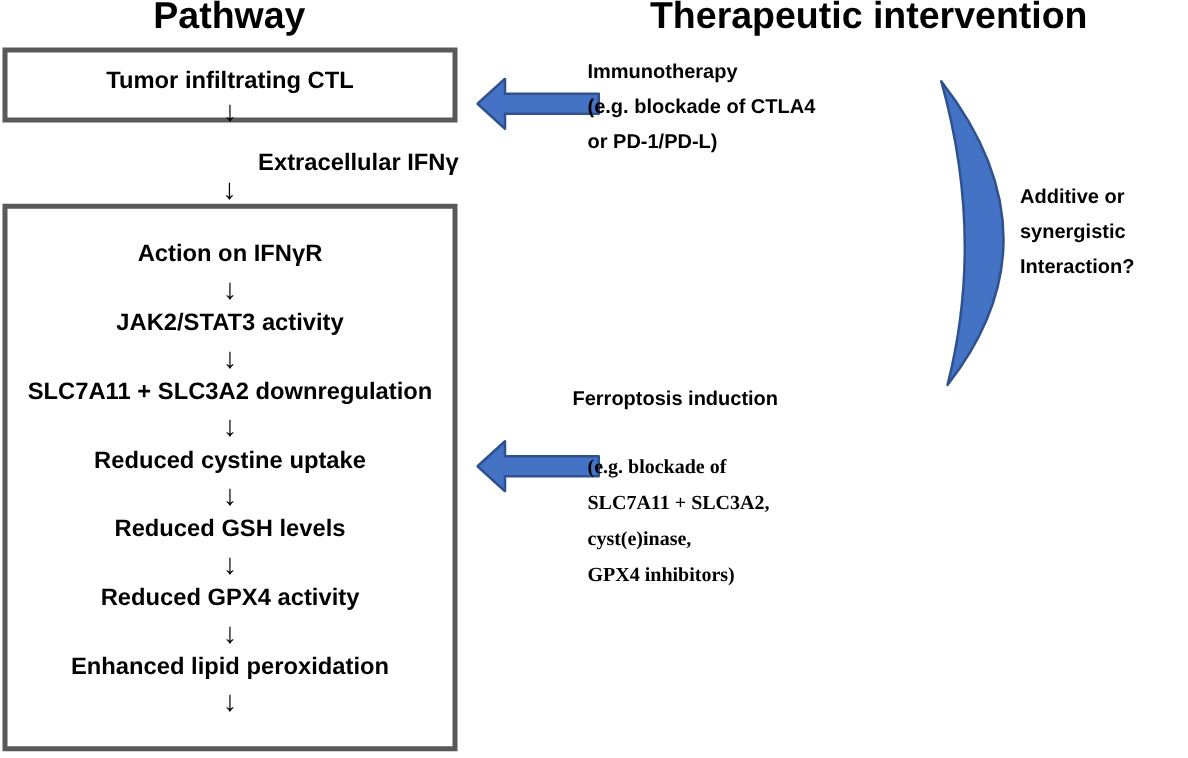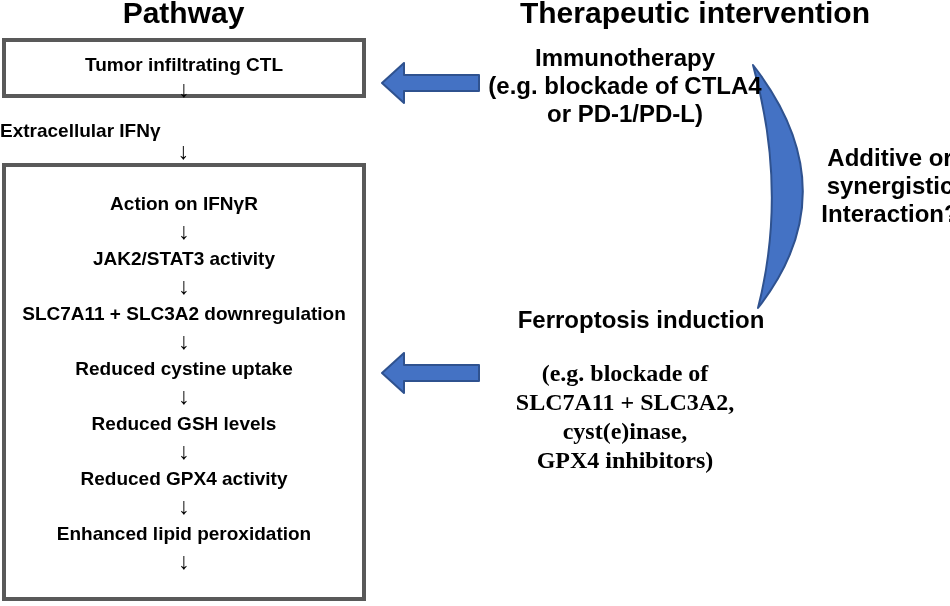--- a/index.html
+++ b/index.html
@@ -58,44 +58,43 @@
     width: 100%;
   }
   .box2 .darr { line-height: 30px; }
 
   .mid-step {
     position: absolute;
     left: 0; top: 118px;
     width: 367px;
     font-size: 19px;
     line-height: 25px;
-    text-align: left;
+    text-align: right;
   }
   .mid-darr {
     position: absolute;
     left: 0; top: 139px;
     width: 367px;
     font-size: 23px;
     line-height: 25px;
     text-align: center;
   }
 
   .blockarrow { position: absolute; width: 99px; height: 42px; }
   .arrow-top    { left: 381px; top: 62px; }
   .arrow-bottom { left: 381px; top: 352px; }
 
   .crescent { position: absolute; left: 740px; top: 55px; width: 120px; height: 265px; }
 
   .rtext {
     position: absolute;
-    text-align: center;
-    font-size: 24px;
+    font-size: 16px;
   }
   .immuno      { left: 470px; top: 44px;  width: 310px; line-height: 28px; }
-  .ferro-title { left: 486px; top: 306px; width: 310px; line-height: 28px; }
+  .ferro-title { left: 458px; top: 306px; width: 310px; line-height: 28px; }
   .ferro-note  { left: 470px; top: 359px; width: 310px; line-height: 29px; font-family: Liberation Serif, serif; }
   .interaction { left: 816px; top: 144px; width: 148px; line-height: 28px; }
 </style>
 </head>
 <body>
 
 <div class="canvas">
 
   <div class="col-title title-left">Pathway</div>
   <div class="col-title title-right">Therapeutic intervention</div>

